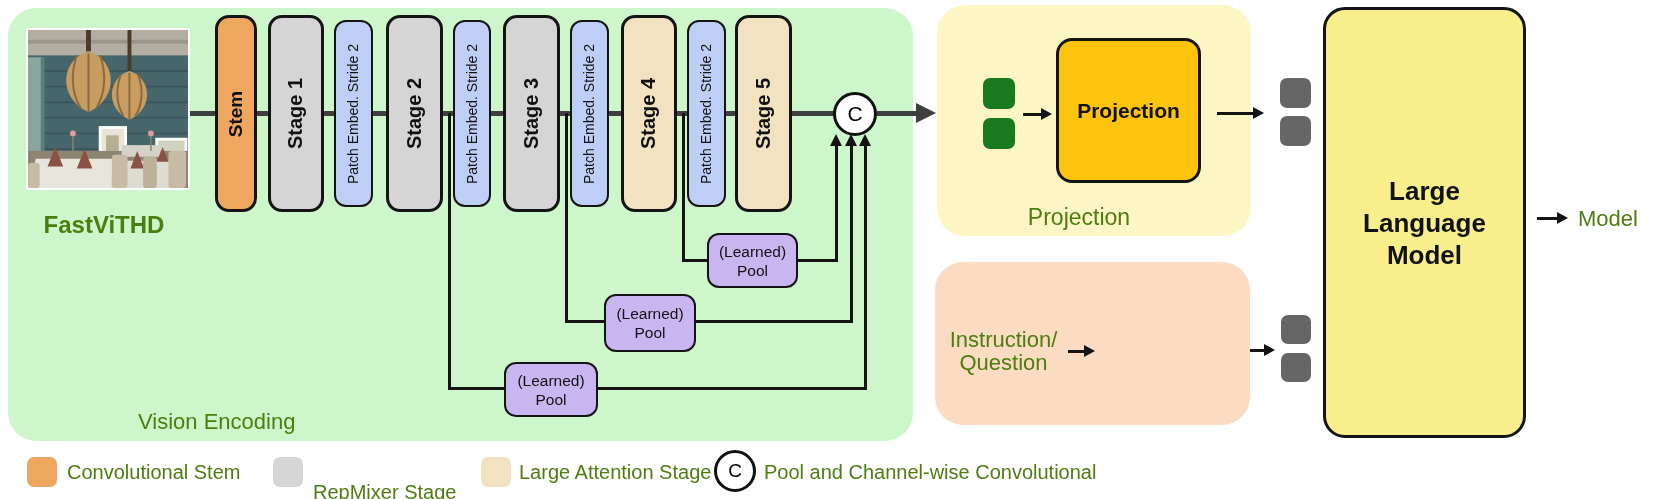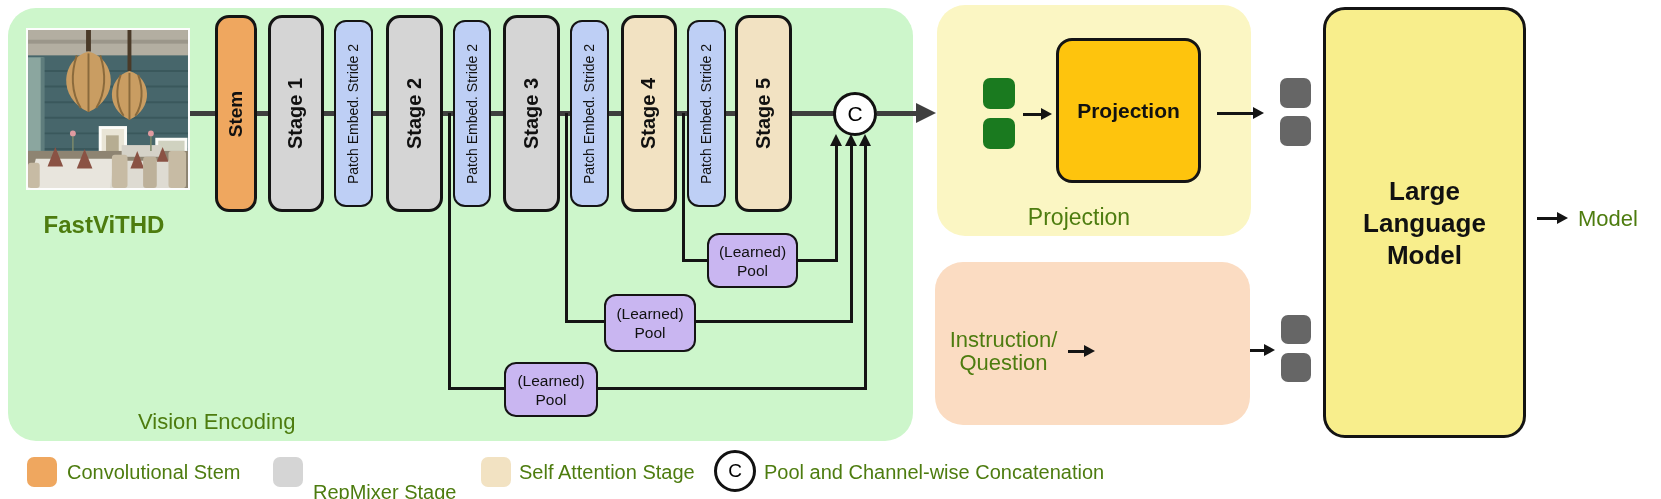--- a/index.html
+++ b/index.html
@@ -242,20 +242,20 @@
   <div class="ah-right" style="left:1557px; top:212px;"></div>
   <div class="label lbl-22" style="left:1578px; top:206px;">Model</div>
 
   <div class="swatch" style="left:27px; background:#efa75f;"></div>
   <div class="label lbl-20" style="left:67px; top:461px;">Convolutional Stem</div>
 
   <div class="swatch" style="left:273px; background:#d5d5d5;"></div>
   <div class="label lbl-20" style="left:313px; top:481px;">RepMixer Stage</div>
 
   <div class="swatch" style="left:481px; background:#f2e2c2;"></div>
-  <div class="label lbl-20" style="left:519px; top:461px;">Self Attention Stage</div>
+  <div class="label lbl-20" style="left:519px; top:461px;">Large Attention Stage</div>
 
   <div class="circle-c" style="left:714px; top:450px; width:42px; height:42px; font-size:19px;">
     <span>C</span>
   </div>
-  <div class="label lbl-20" style="left:764px; top:461px;">Pool and Channel-wise Concatenation</div>
+  <div class="label lbl-20" style="left:764px; top:461px;">Pool and Channel-wise Convolutional</div>
 
 </div>
 
 </body></html>

